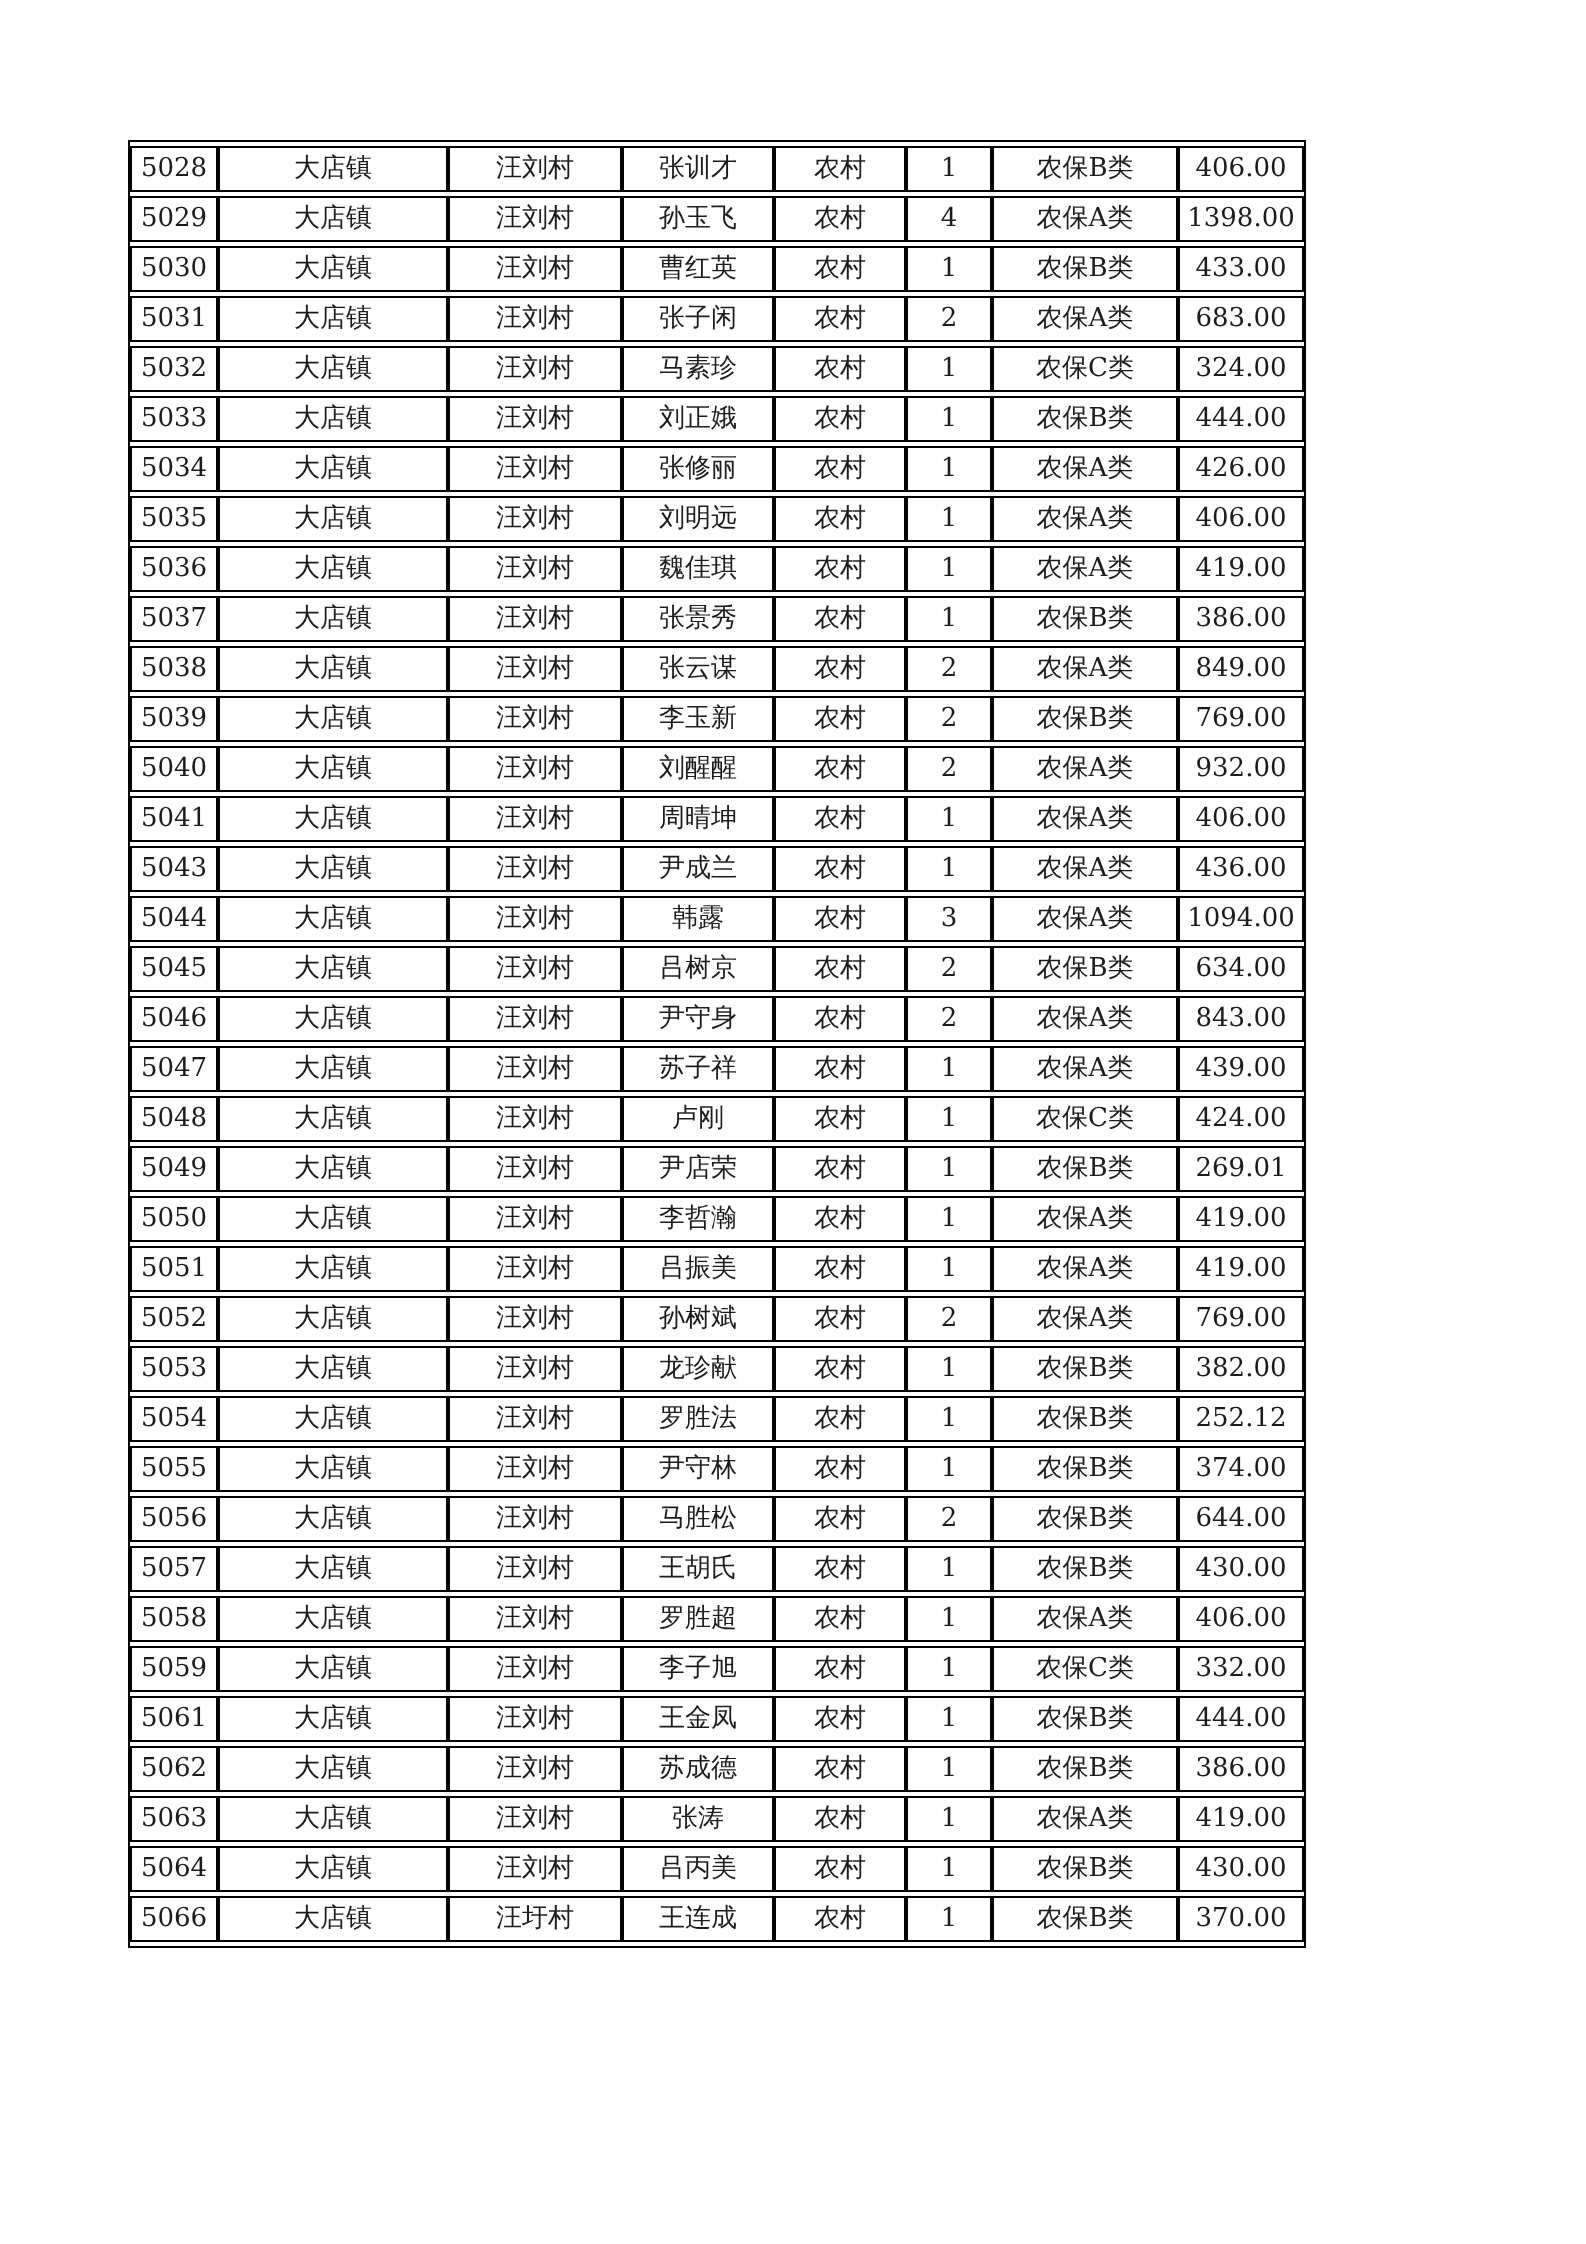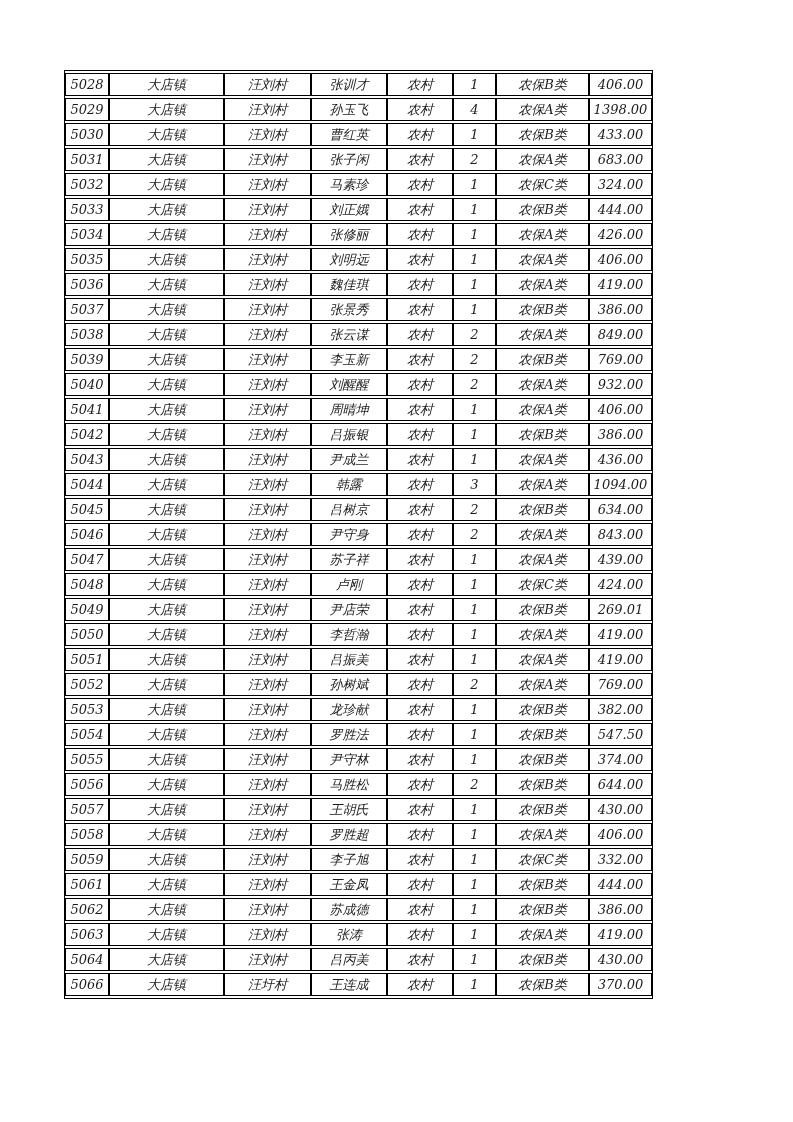--- a/index.html
+++ b/index.html
@@ -17,21 +17,20 @@
   }
   table.roster {
     position: absolute;
     left: 64px;
     top: 70px;
     border-collapse: separate;
     border-spacing: 0 2px;
     table-layout: fixed;
     border: 1px solid #000;
     background: #ffffff;
-    font-style: italic;
   }
   table.roster td {
     border: 1px solid #000;
     height: 21px;
     padding: 0 2px;
     text-align: center;
     vertical-align: middle;
     font-size: 13px;
     color: #1c1c1c;
     white-space: nowrap;
@@ -197,30 +196,20 @@
           <td>5041</td>
           <td>大店镇</td>
           <td>汪刘村</td>
           <td>周晴坤</td>
           <td>农村</td>
           <td>1</td>
           <td>农保A类</td>
           <td>406.00</td>
         </tr>
         <tr>
-          <td>5042</td>
-          <td>大店镇</td>
-          <td>汪刘村</td>
-          <td>吕振银</td>
-          <td>农村</td>
-          <td>1</td>
-          <td>农保B类</td>
-          <td>386.00</td>
-        </tr>
-        <tr>
           <td>5043</td>
           <td>大店镇</td>
           <td>汪刘村</td>
           <td>尹成兰</td>
           <td>农村</td>
           <td>1</td>
           <td>农保A类</td>
           <td>436.00</td>
         </tr>
         <tr>
@@ -324,21 +313,21 @@
           <td>382.00</td>
         </tr>
         <tr>
           <td>5054</td>
           <td>大店镇</td>
           <td>汪刘村</td>
           <td>罗胜法</td>
           <td>农村</td>
           <td>1</td>
           <td>农保B类</td>
-          <td>547.50</td>
+          <td>252.12</td>
         </tr>
         <tr>
           <td>5055</td>
           <td>大店镇</td>
           <td>汪刘村</td>
           <td>尹守林</td>
           <td>农村</td>
           <td>1</td>
           <td>农保B类</td>
           <td>374.00</td>

